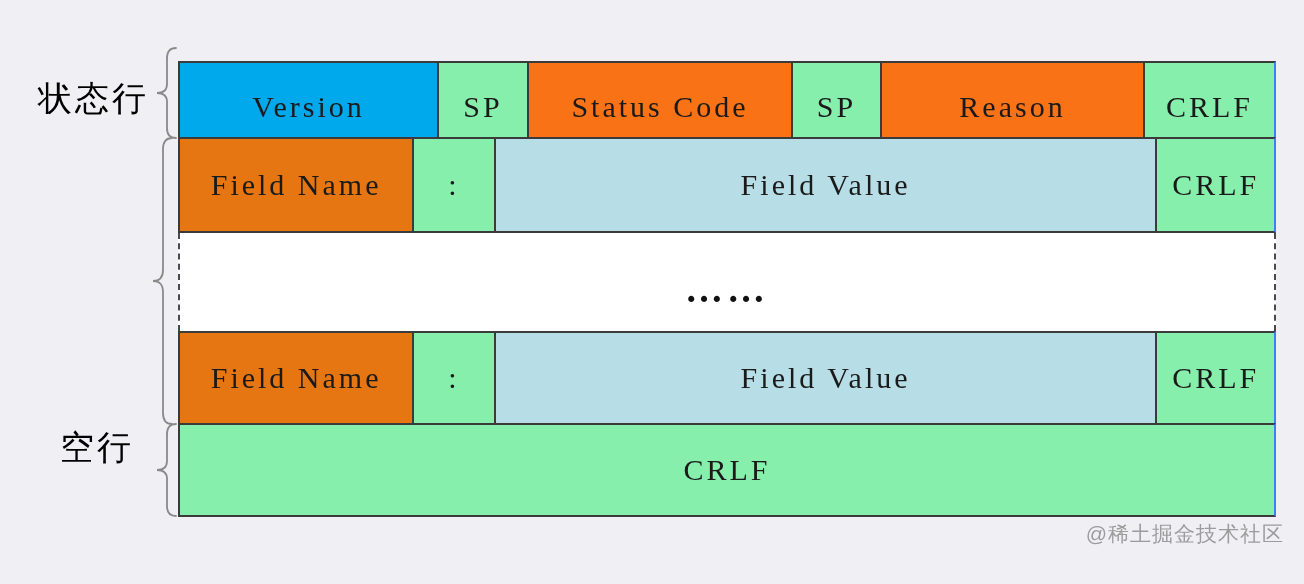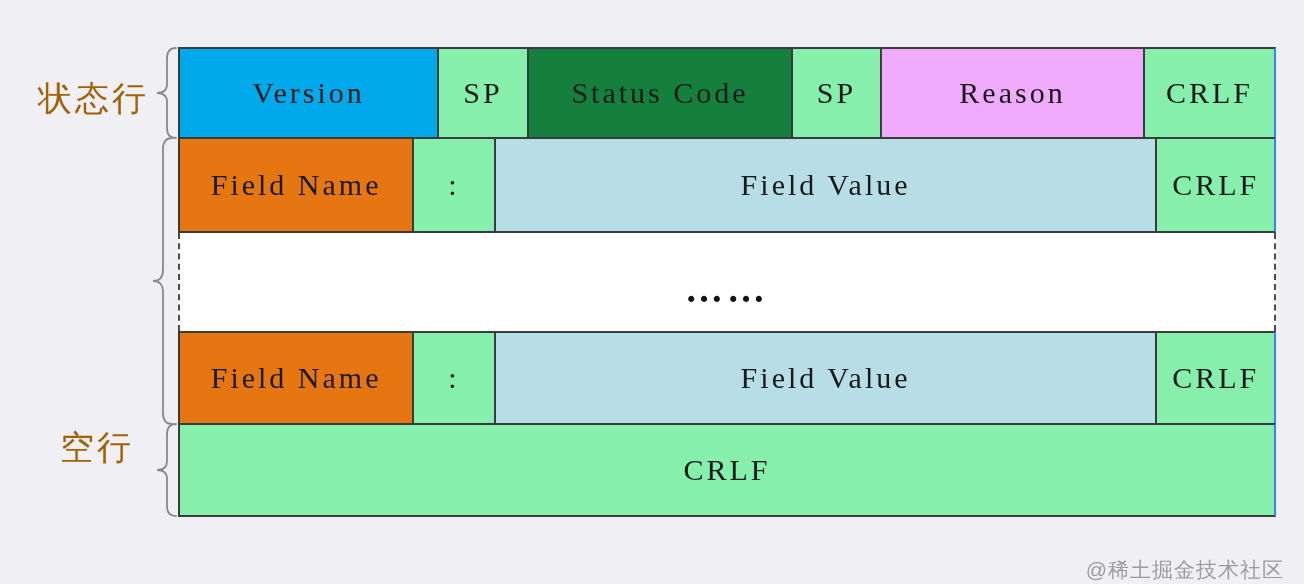--- a/index.html
+++ b/index.html
@@ -10,40 +10,40 @@
     position:relative;overflow:hidden;
     color:#1a1a1a;
   }
   .stage{position:absolute;inset:0;}
 
   
   .side-label{
     position:absolute;
     font-size:34px;
     letter-spacing:3px;
-    color:#a16207;
+    color:#000000;
     white-space:nowrap;
   }
   .brace{position:absolute;}
 
   
   .row{position:absolute;display:flex;}
   .cell{
     box-sizing:border-box;
     border:2px solid #3b3b3b;
     border-right:none;
     display:flex;align-items:center;justify-content:center;
     font-size:30px;
     letter-spacing:3px;
     background:#86efac;
     white-space:nowrap;
   }
   .cell:last-child{border-right:2px solid #3b82f6;}
 
-  .row-status   {left:178px; top:47px;  height:99px; width:1098px;}
+  .row-status   {left:178px; top:61px;  height:99px; width:1098px;}
   .row-status .cell{height:92px;}
   .w-version{width:259px;}
   .w-sp1{width:90px;}
   .w-status{width:264px;}
   .w-sp2{width:89px;}
   .w-reason{width:263px;}
   .w-crlf{width:133px;}
 
   .row-header1  {left:178px; top:137px; height:96px; width:1098px;}
   .row-header1 .cell{height:96px;}
@@ -70,21 +70,21 @@
     color:#111;
     line-height:1;
     padding-top:14px;
   }
 
   .row-blank {left:178px; top:423px; height:94px; width:1098px;}
   .row-blank .cell{height:94px;width:1098px;}
 
   .watermark{
     position:absolute;
-    right:20px; top:556px;
+    right:20px; top:520px;
     font-size:21px;
     letter-spacing:1px;
     color:#9c9c9c;
     font-family:"Liberation Sans","DejaVu Sans",sans-serif;
   }
 </style>
 </head>
 <body>
 
 <div class="stage">
@@ -98,23 +98,23 @@
   <svg class="brace" style="left:149px;top:137px;" width="26" height="288" viewBox="0 0 26 288">
     <path d="M 23 1 Q 14 1 14 12 L 14 133 Q 14 144 4 144 Q 14 144 14 155 L 14 276 Q 14 287 23 287" fill="none" stroke="#8a8a8a" stroke-width="1.8" stroke-linecap="round"></path>
   </svg>
   <svg class="brace" style="left:153px;top:423px;" width="26" height="94" viewBox="0 0 26 94">
     <path d="M 23 1 Q 14 1 14 11 L 14 38 Q 14 47 4 47 Q 14 47 14 56 L 14 83 Q 14 93 23 93" fill="none" stroke="#8a8a8a" stroke-width="1.8" stroke-linecap="round"></path>
   </svg>
 
   <div class="row row-status">
     <div class="cell w-version" style="background-color: rgb(0, 169, 236);">Version</div>
     <div class="cell w-sp1">SP</div>
-    <div class="cell w-status" style="background-color: #15803d;">Status Code</div>
+    <div class="cell w-status" style="background-color: #f97316;">Status Code</div>
     <div class="cell w-sp2">SP</div>
-    <div class="cell w-reason" style="background-color: #f0abfc;">Reason</div>
+    <div class="cell w-reason" style="background-color: #f97316;">Reason</div>
     <div class="cell w-crlf">CRLF</div>
   </div>
 
   <div class="row row-header1">
     <div class="cell w-fname" style="background-color: rgb(230, 118, 17);">Field Name</div>
     <div class="cell w-colon">:</div>
     <div class="cell w-fvalue" style="background-color: rgb(183, 221, 230);">Field Value</div>
     <div class="cell w-crlf">CRLF</div>
   </div>
 

